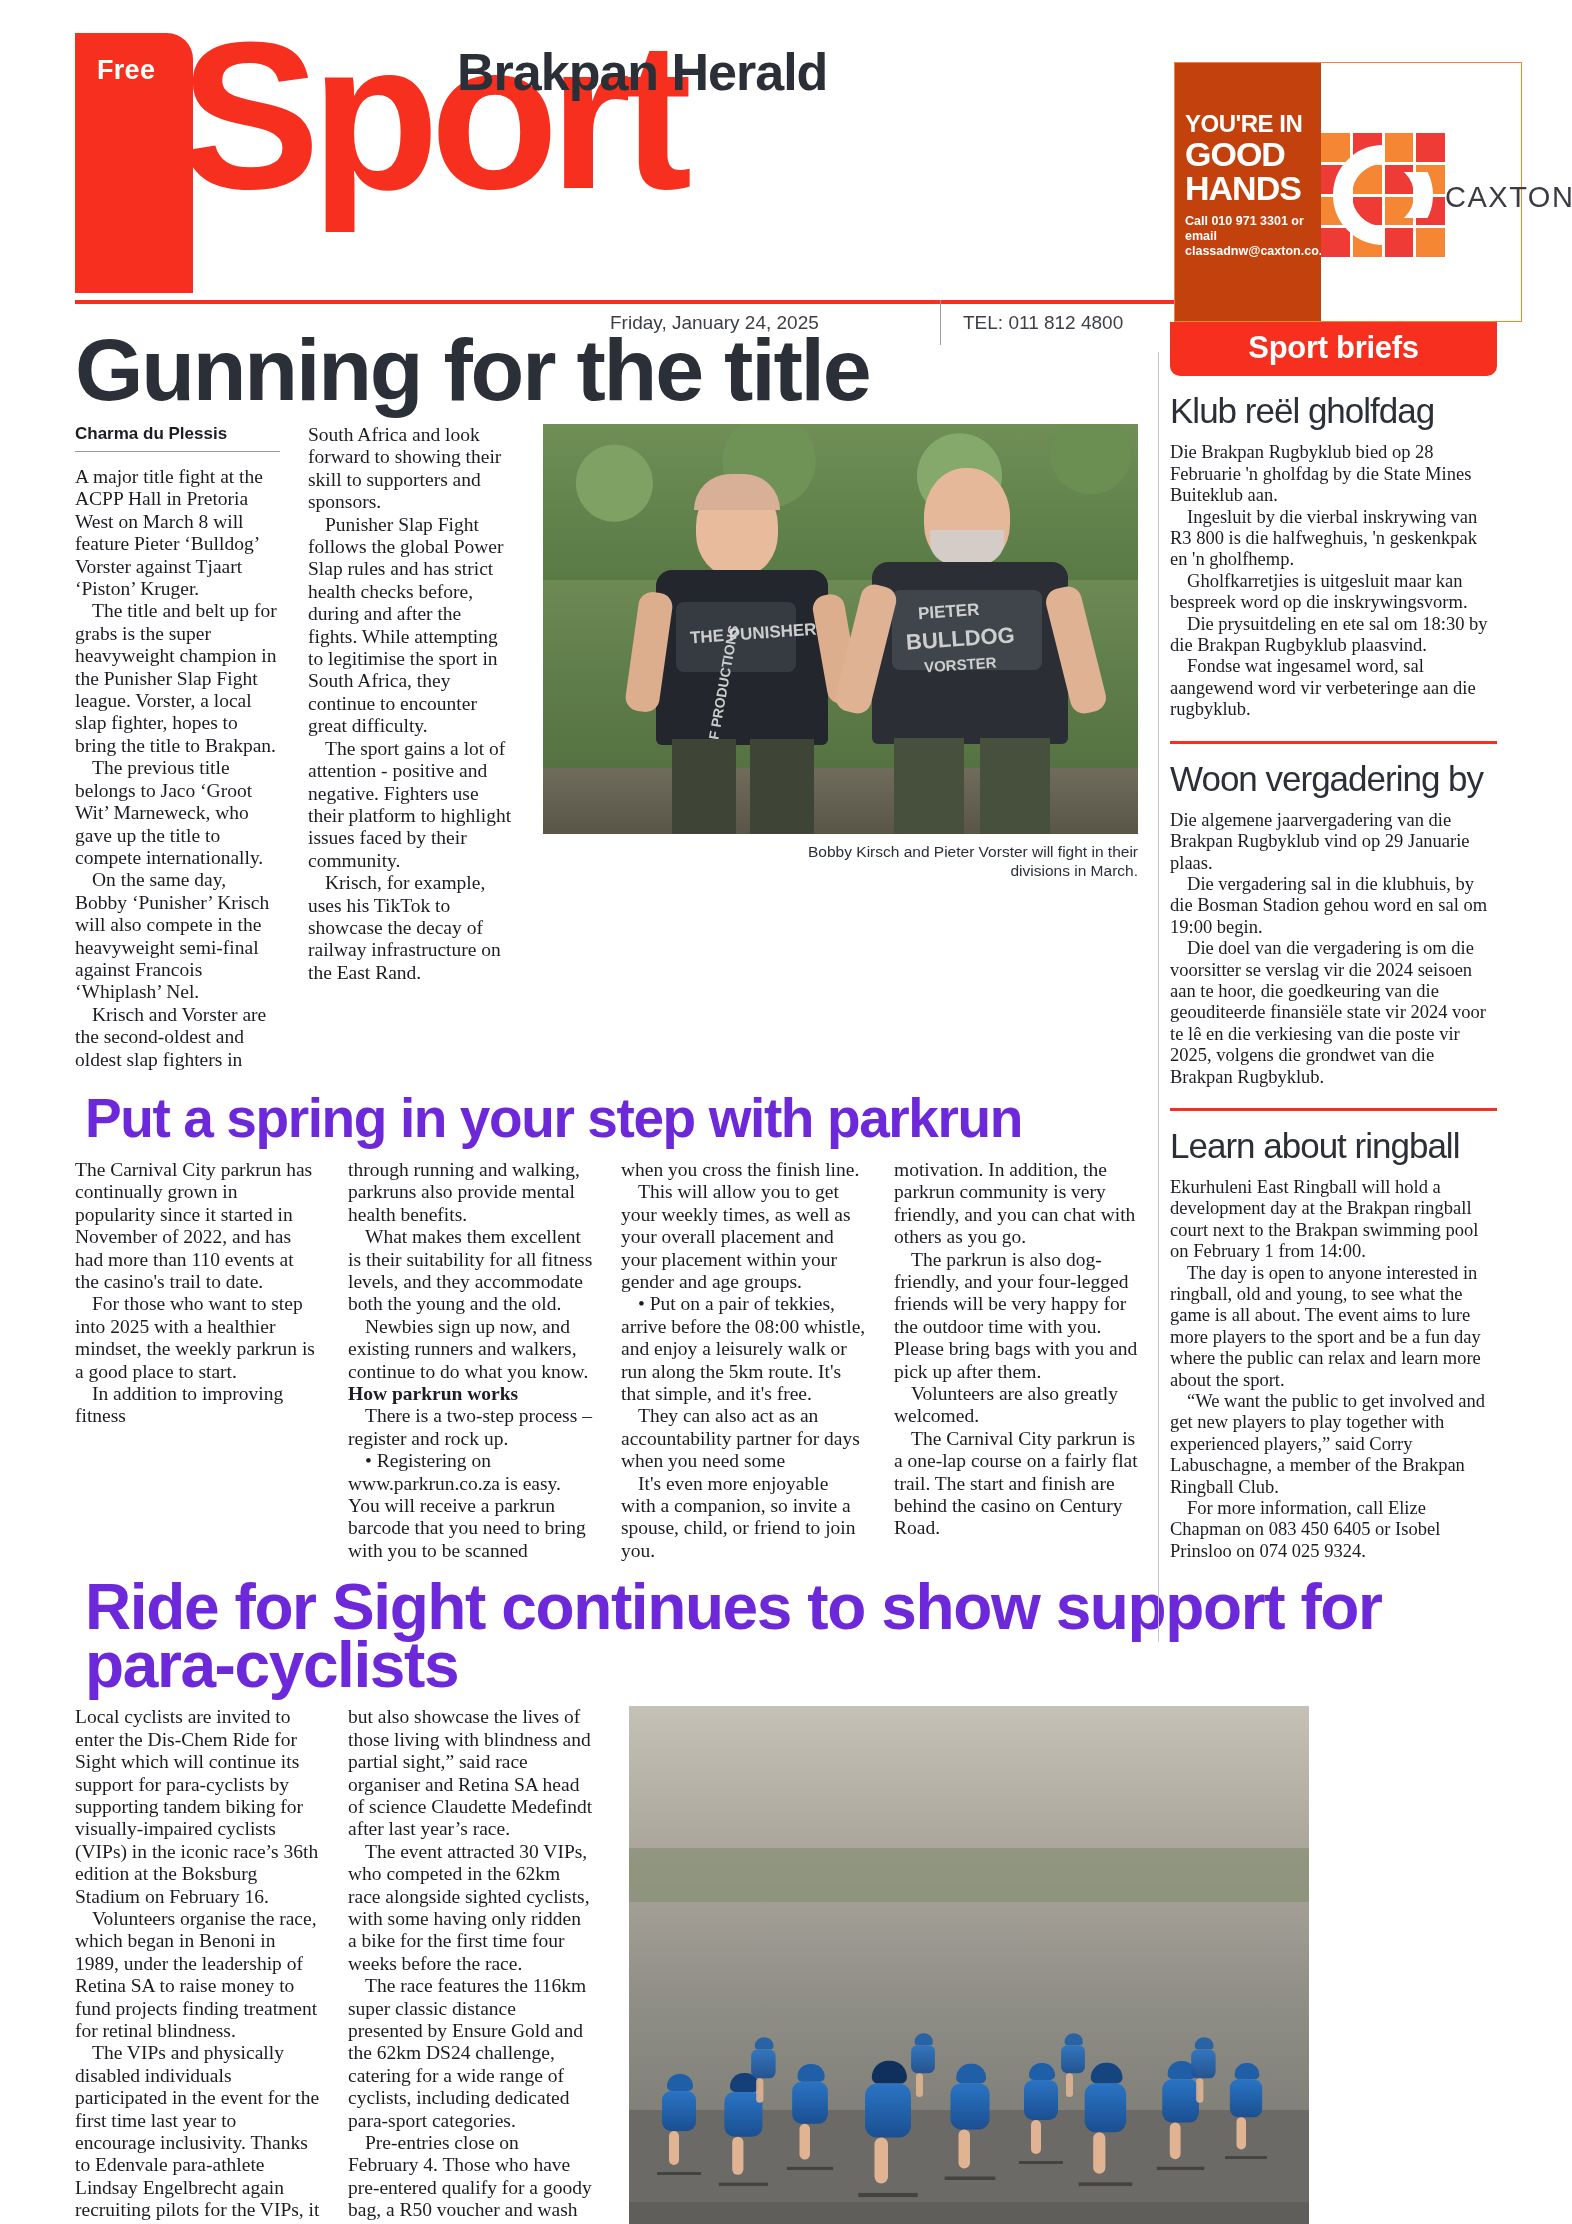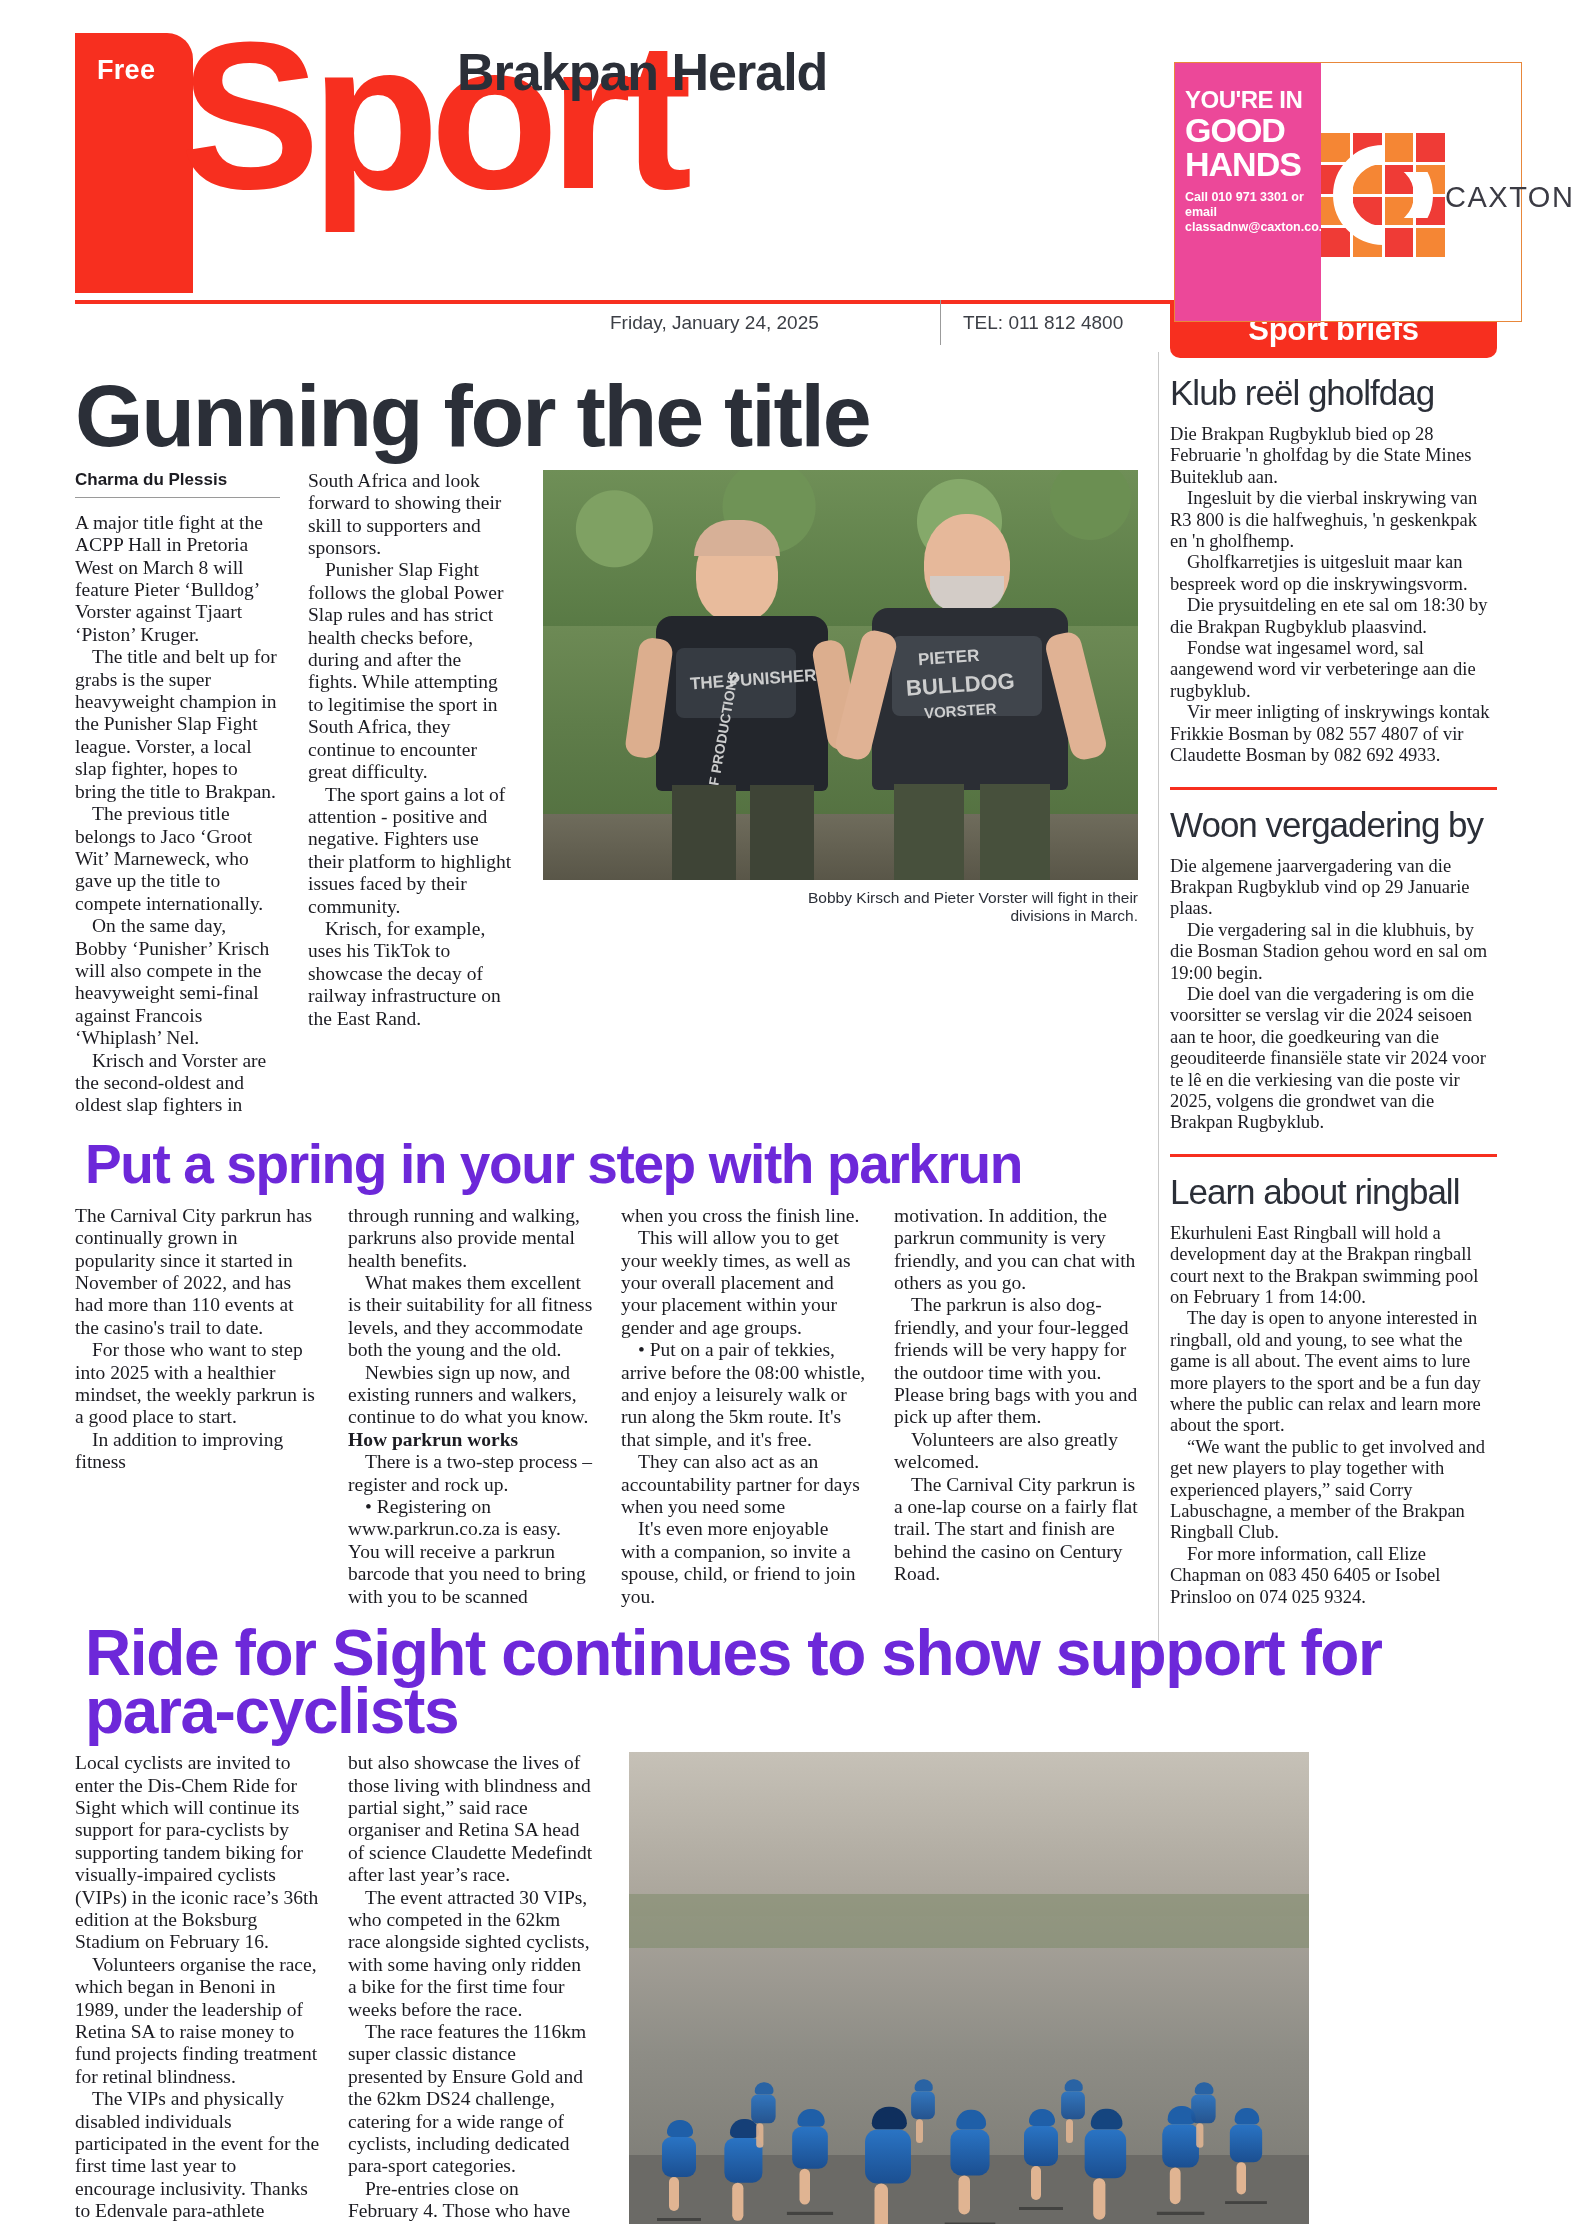--- a/index.html
+++ b/index.html
@@ -41,21 +41,21 @@
   .mh-divider{
     position:absolute;left:940px;top:300px;width:1px;height:45px;background:#9b9b9b;
   }
 
   
   .caxton-ad{
     position:absolute;left:1174px;top:62px;width:348px;height:260px;
     border:1px solid #e8873a;box-sizing:border-box;display:flex;background:#fff;
   }
   .cax-left{
-    width:146px;background:#ec4899;color:#fff;box-sizing:border-box;padding:24px 0 0 10px;
+    width:146px;background:#c2410c;color:#fff;box-sizing:border-box;padding:48px 0 0 10px;
     font-family:"Liberation Sans",sans-serif;
   }
   .cax-l1{font-size:24px;font-weight:700;line-height:26px;letter-spacing:-.5px;}
   .cax-l2{font-size:34px;font-weight:700;line-height:34px;letter-spacing:-1px;}
   .cax-l3{font-size:34px;font-weight:700;line-height:34px;letter-spacing:-1px;}
   .cax-call{font-size:12.5px;font-weight:700;line-height:15px;margin-top:9px;}
   .cax-right{flex:1;display:flex;align-items:center;justify-content:center;padding-top:6px;}
   .cax-logo{position:relative;width:124px;height:124px;}
   .cax-grid{position:absolute;inset:0;display:grid;grid-template-columns:repeat(4,1fr);grid-template-rows:repeat(4,1fr);gap:3px;}
   .cax-grid div{width:100%;height:100%;}
@@ -312,21 +312,20 @@
     <div class="right-col">
       <div class="briefs-tag">Sport briefs</div>
 
       <div class="brief col-text">
         <h3 class="brief-head">Klub reël gholfdag</h3>
         <p>Die Brakpan Rugbyklub bied op 28 Februarie 'n gholfdag by die State Mines Buiteklub aan.</p>
         <p class="ind">Ingesluit by die vierbal inskrywing van R3 800 is die halfweghuis, 'n geskenkpak en 'n gholfhemp.</p>
         <p class="ind">Gholfkarretjies is uitgesluit maar kan bespreek word op die inskrywingsvorm.</p>
         <p class="ind">Die prysuitdeling en ete sal om 18:30 by die Brakpan Rugbyklub plaasvind.</p>
         <p class="ind">Fondse wat ingesamel word, sal aangewend word vir verbeteringe aan die rugbyklub.</p>
-        <p class="ind">Vir meer inligting of inskrywings kontak Frikkie Bosman by 082 557 4807 of vir Claudette Bosman by 082 692 4933.</p>
       </div>
 
       <div class="brief-rule"></div>
 
       <div class="brief col-text">
         <h3 class="brief-head">Woon vergadering by</h3>
         <p>Die algemene jaarvergadering van die Brakpan Rugbyklub vind op 29 Januarie plaas.</p>
         <p class="ind">Die vergadering sal in die klubhuis, by die Bosman Stadion gehou word en sal om 19:00 begin.</p>
         <p class="ind">Die doel van die vergadering is om die voorsitter se verslag vir die 2024 seisoen aan te hoor, die goedkeuring van die geouditeerde finansiële state vir 2024 voor te lê en die verkiesing van die poste vir 2025, volgens die grondwet van die Brakpan Rugbyklub.</p>
       </div>

